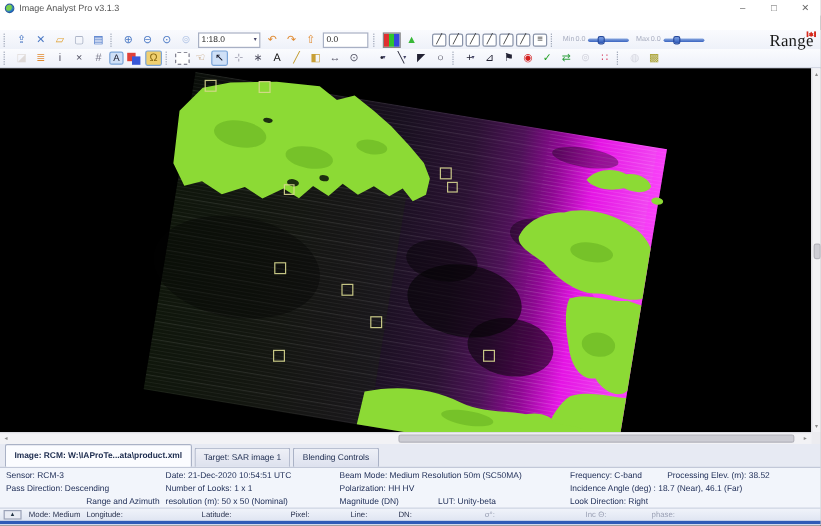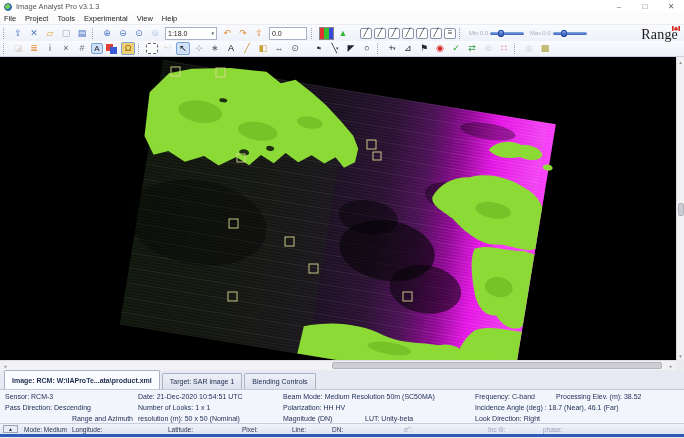--- a/index.html
+++ b/index.html
@@ -76,28 +76,20 @@
   <div class="titlebar">
     <span class="globe"></span>
     <span class="apptitle">Image Analyst Pro v3.1.3</span>
     <span class="wctrls">
       <span class="wbtn">–</span>
       <span class="wbtn">□</span>
       <span class="wbtn">✕</span>
     </span>
   </div>
 
-  <div class="menubar" id="menubar">
-      <span class="menuitem">File</span>
-      <span class="menuitem">Project</span>
-      <span class="menuitem">Tools</span>
-      <span class="menuitem">Experimental</span>
-      <span class="menuitem">View</span>
-      <span class="menuitem">Help</span>
-    </div>
 
   <div class="tbar" id="tb1">
       <span class="grip"></span>
       <span class="tool" style="color: rgb(74, 120, 196);">⇪</span>
       <span class="tool" style="color: rgb(74, 120, 196);">✕</span>
       <span class="tool" style="color: rgb(224, 160, 48);">▱</span>
       <span class="tool" style="color: rgb(152, 162, 184);">▢</span>
       <span class="tool" style="color: rgb(58, 106, 196);">▤</span>
       <span class="grip"></span>
       <span class="tool" style="color: rgb(74, 120, 196);">⊕</span>

